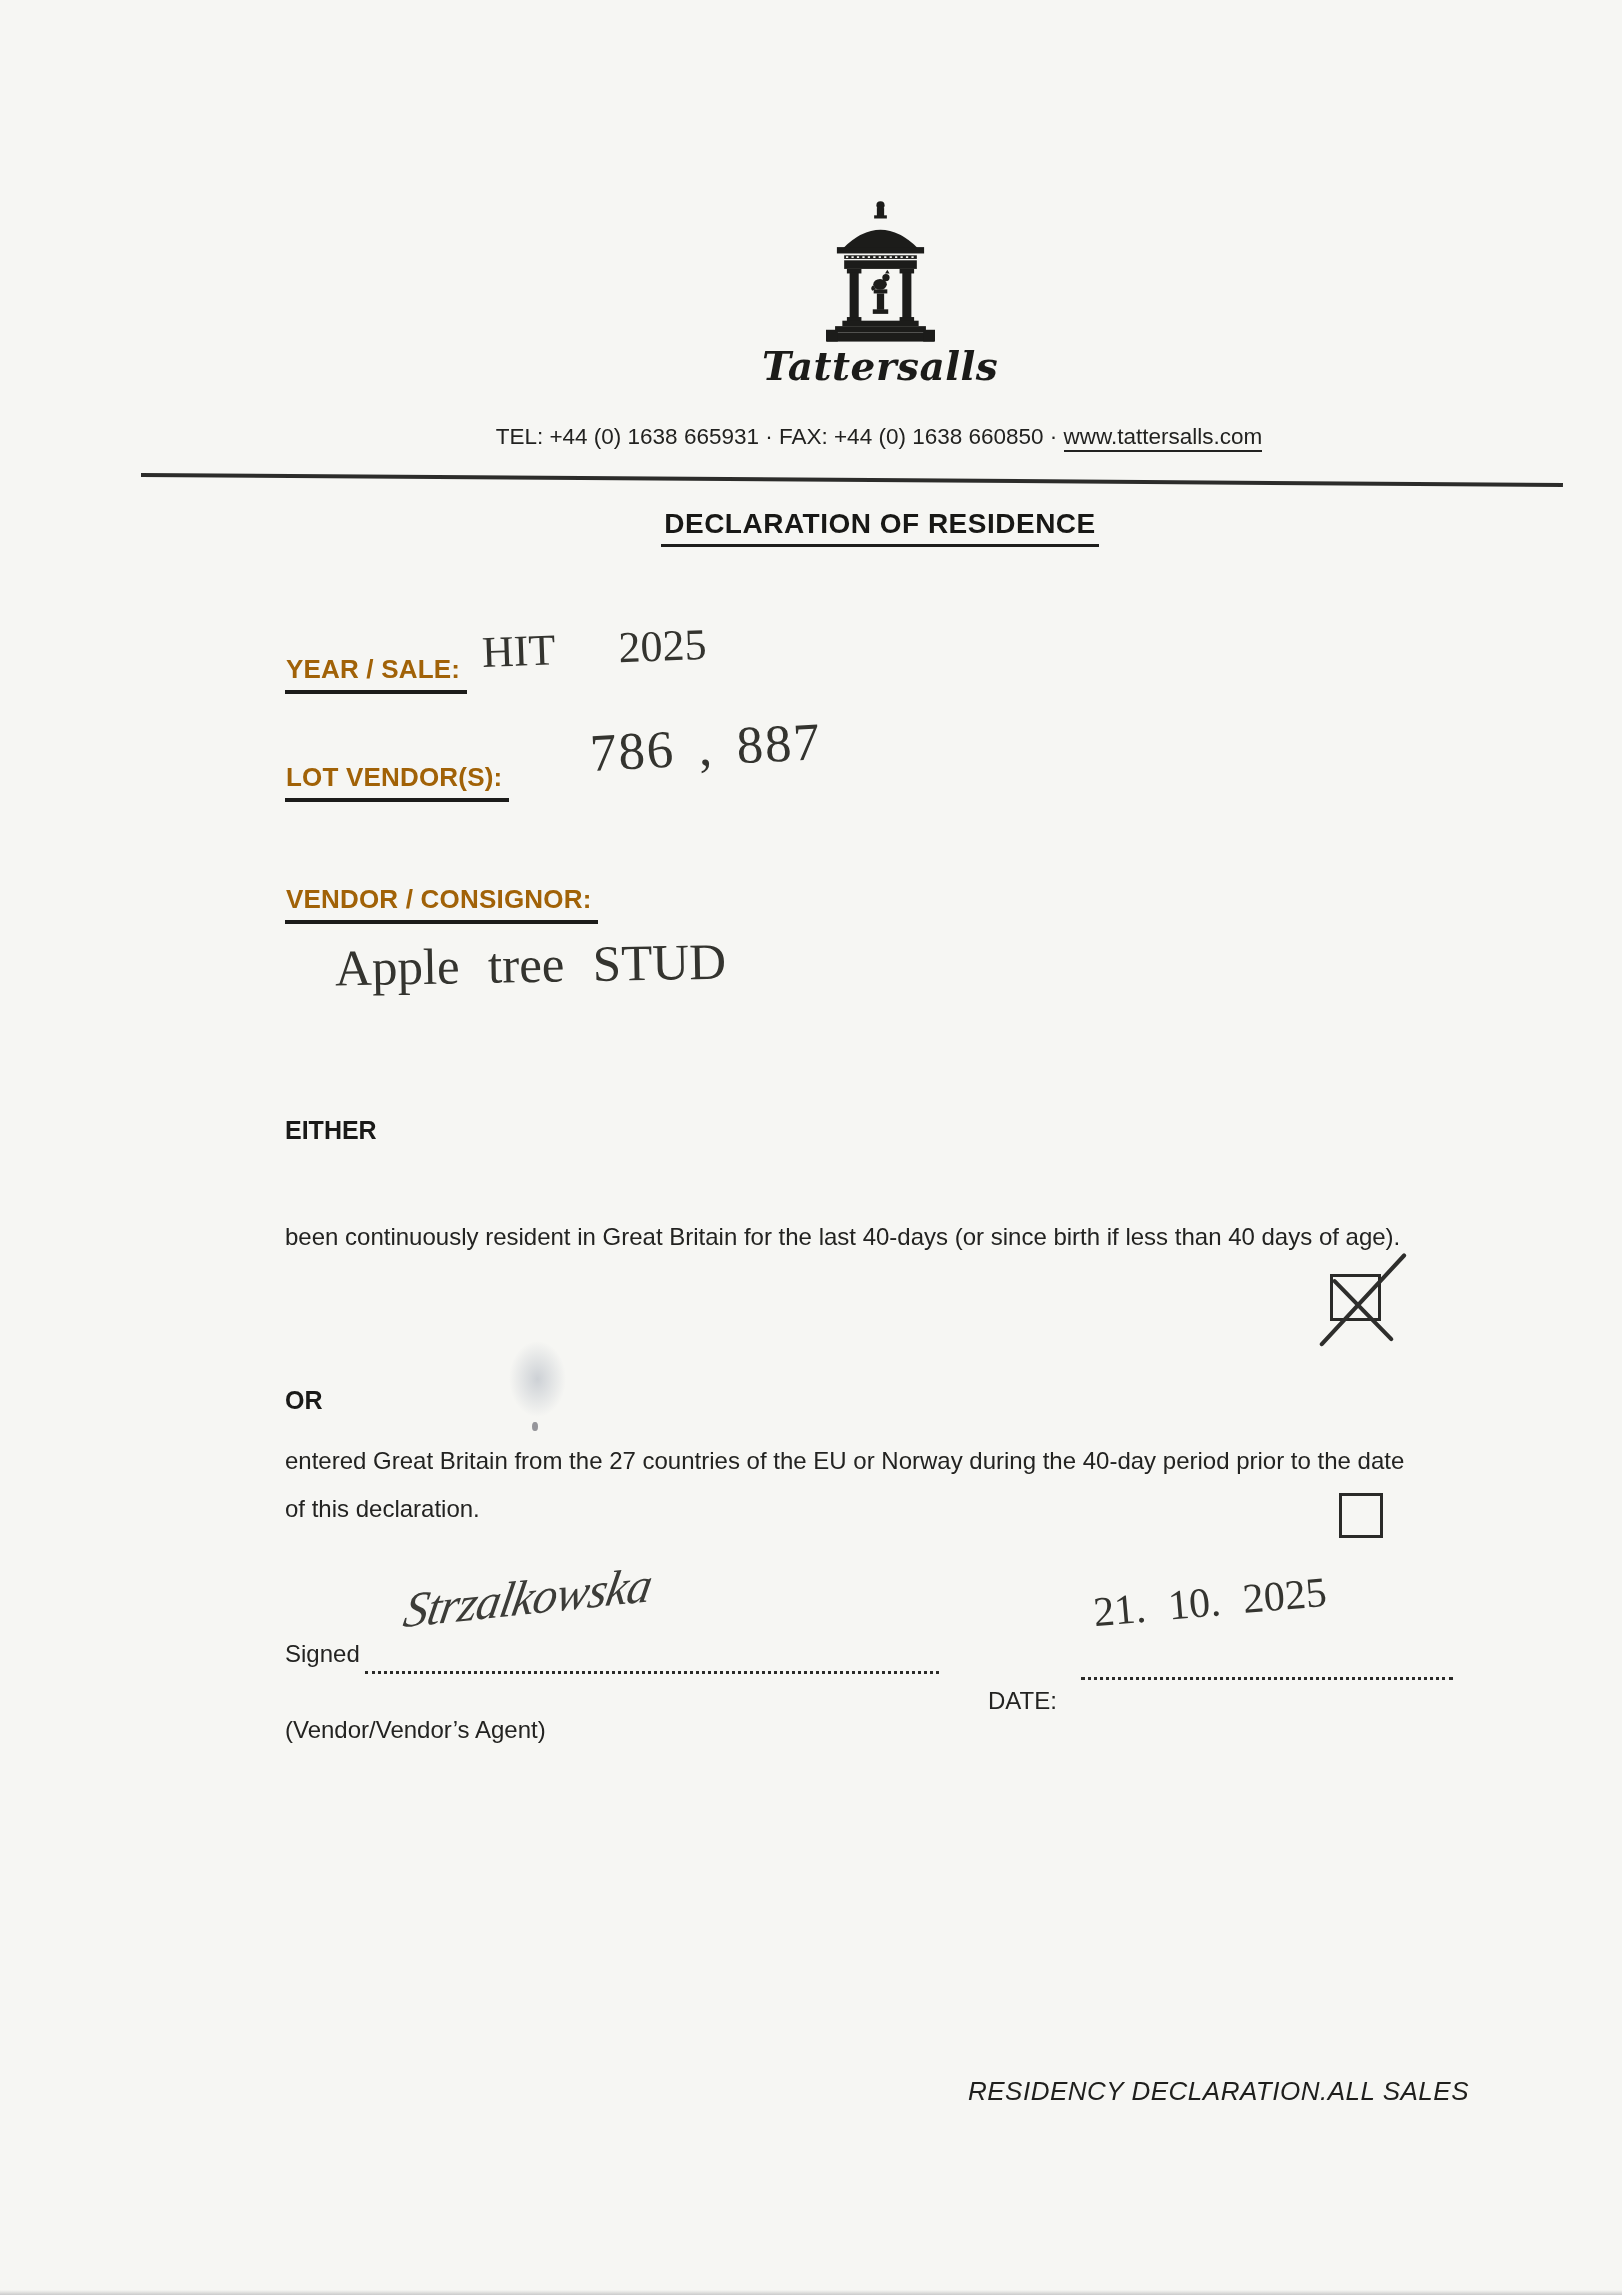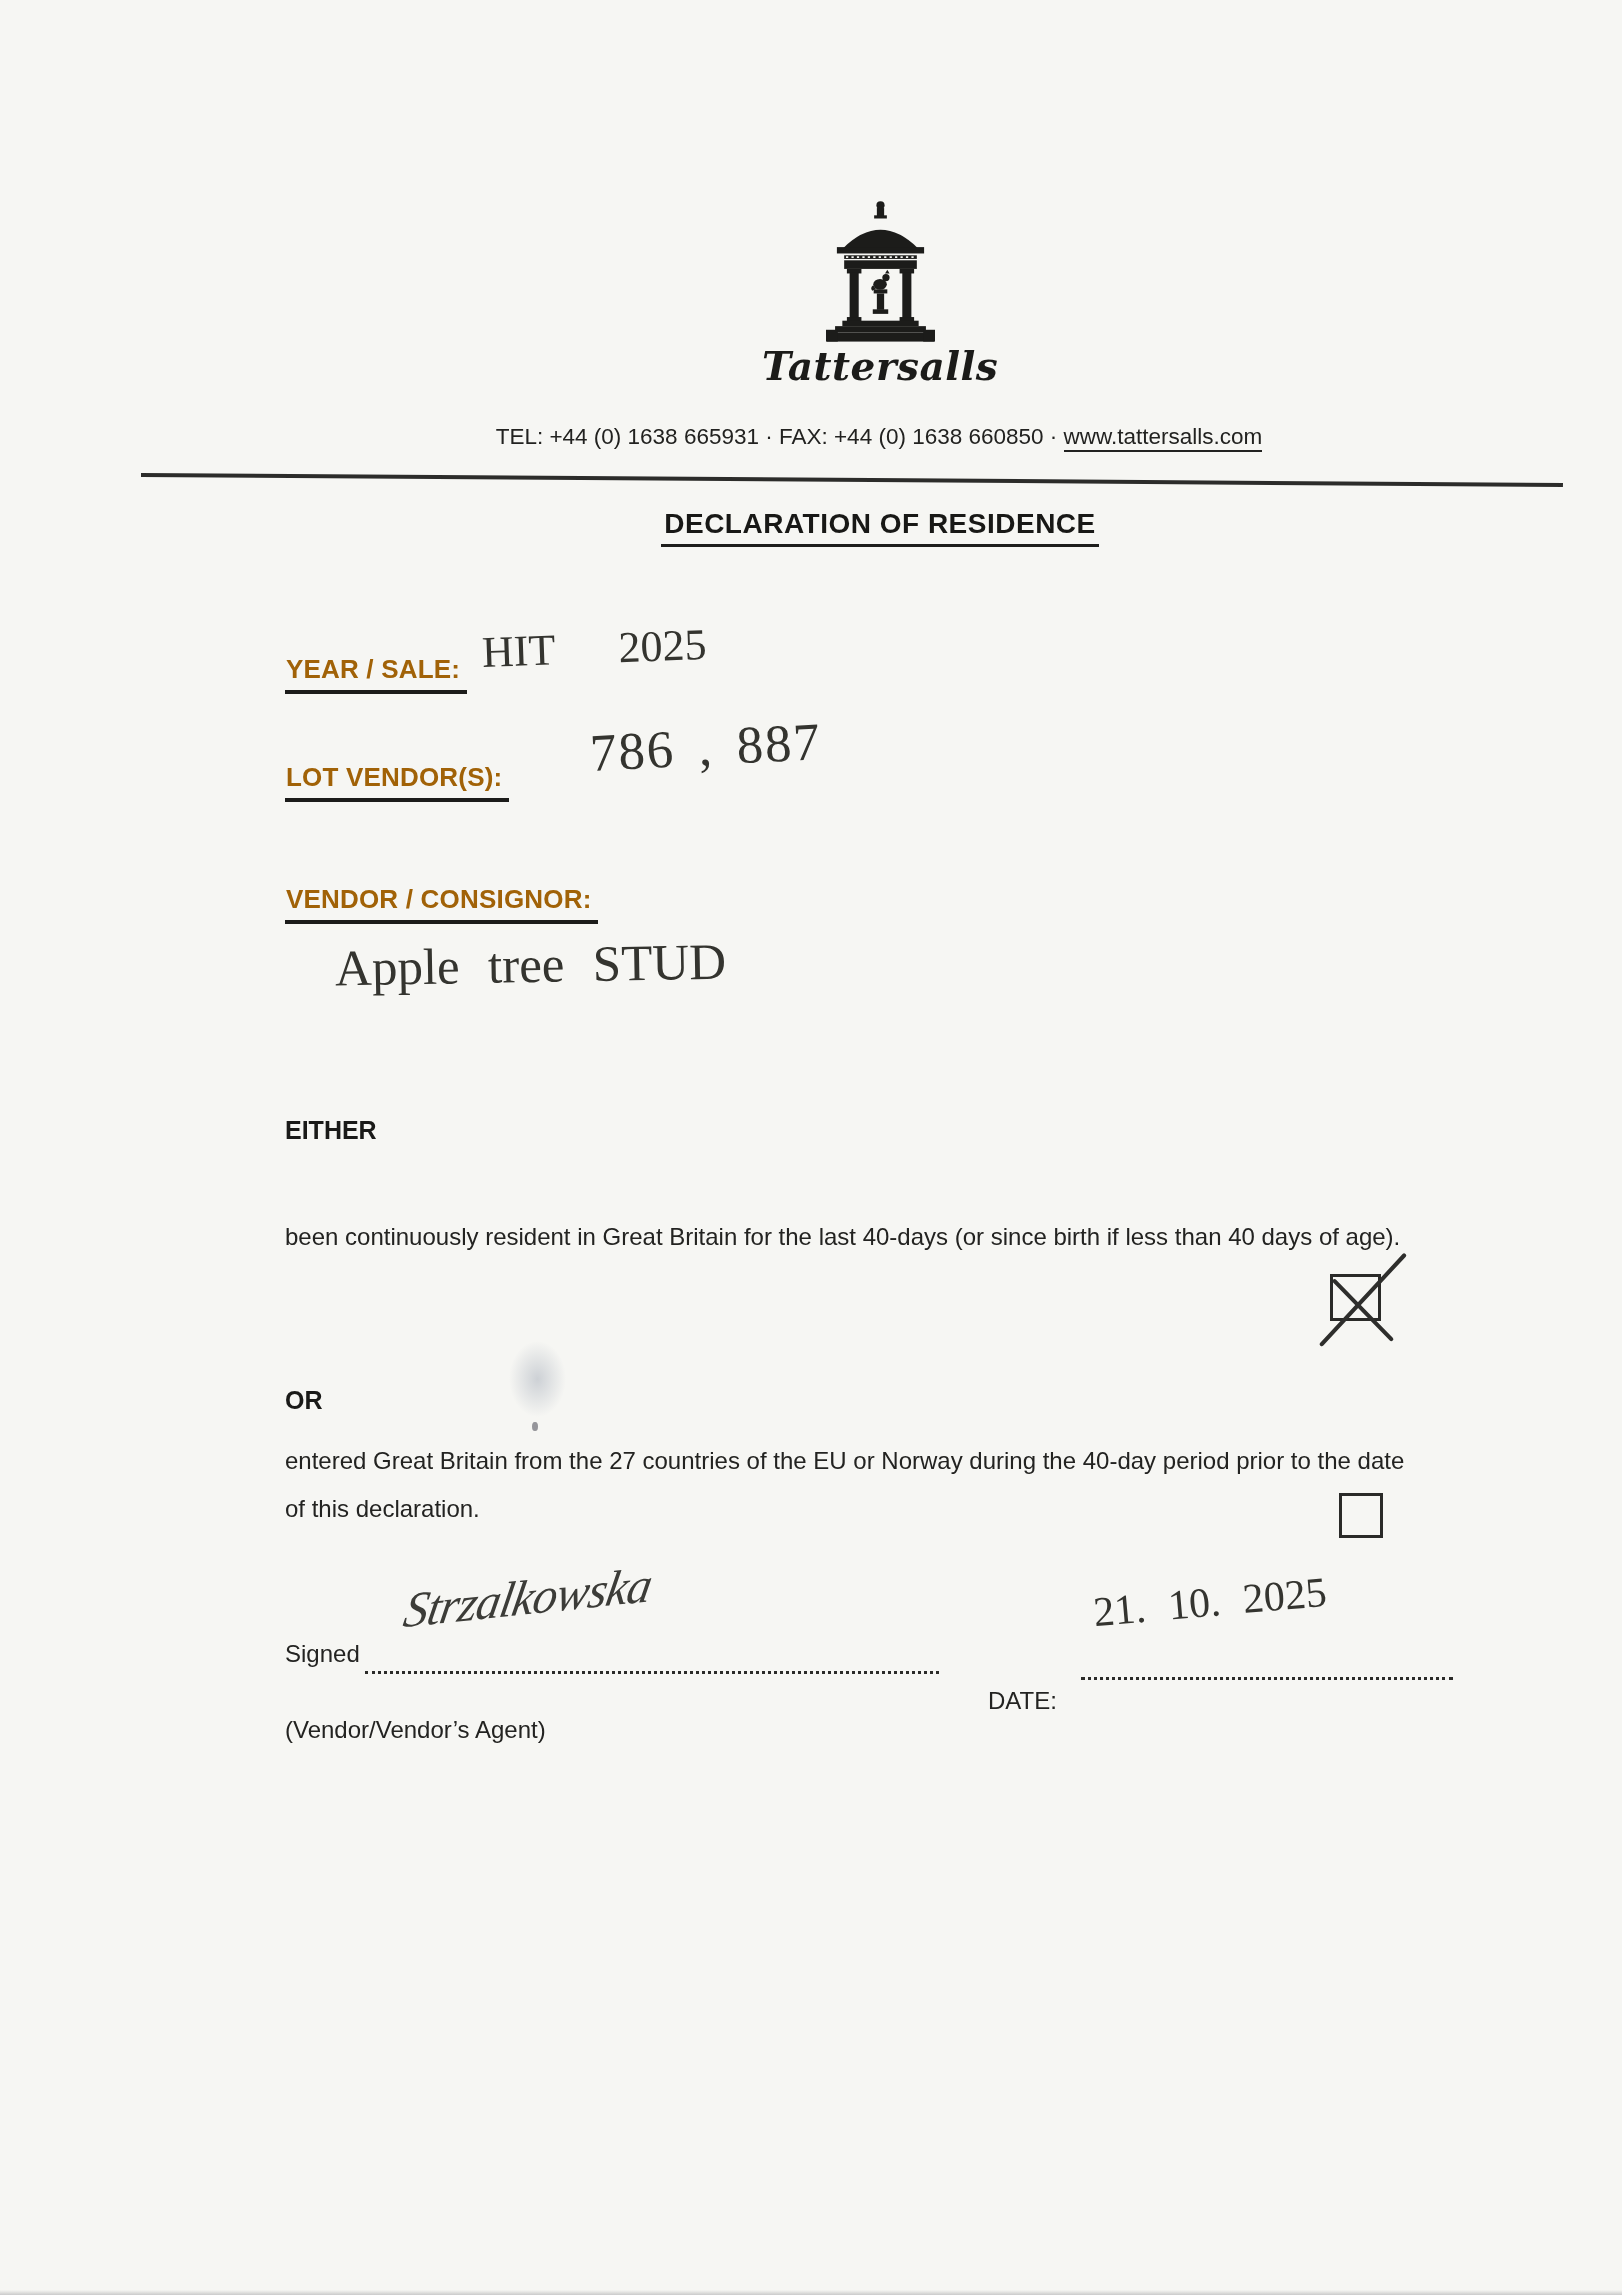--- a/index.html
+++ b/index.html
@@ -166,19 +166,20 @@
   <div class="lbl" style="left:285px;top:1640px;">Signed</div>
   <div class="dotline dl-signed"></div>
   <div class="hand hw-sig">Strzalkowska</div>
 
   <div class="lbl" style="left:988px;top:1687px;">DATE:</div>
   <div class="dotline dl-date"></div>
   <div class="hand hw-date">21. 10. 2025</div>
 
   <div class="lbl" style="left:285px;top:1716px;">(Vendor/Vendor’s Agent)</div>
 
+  <div class="docref">RESIDENCY DECLARATION.ALL SALES</div>
 
   <div class="smudge"></div>
   <div class="smudge-dot"></div>
   <div class="bottom-edge"></div>
 
 </div>
 
 
 </body></html>

